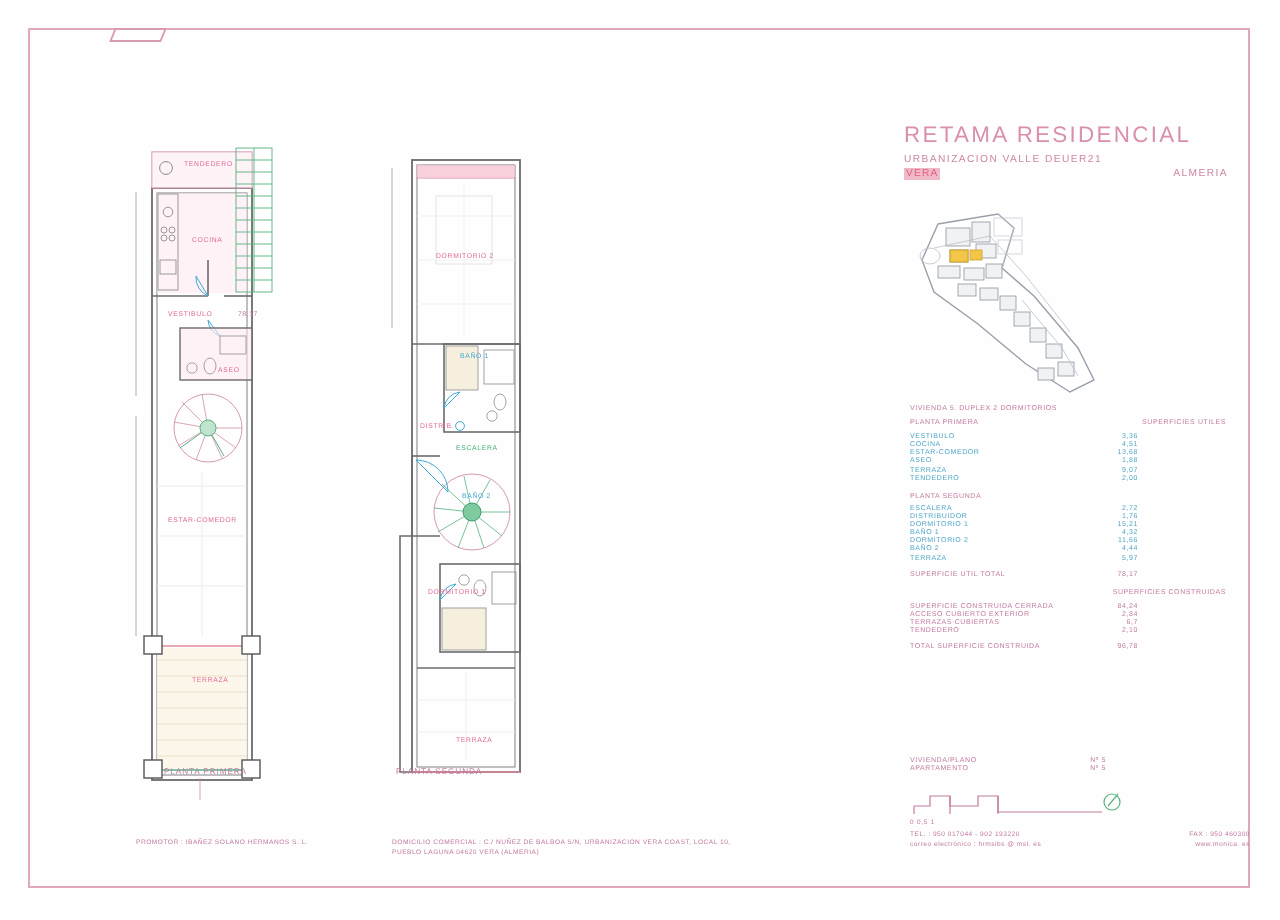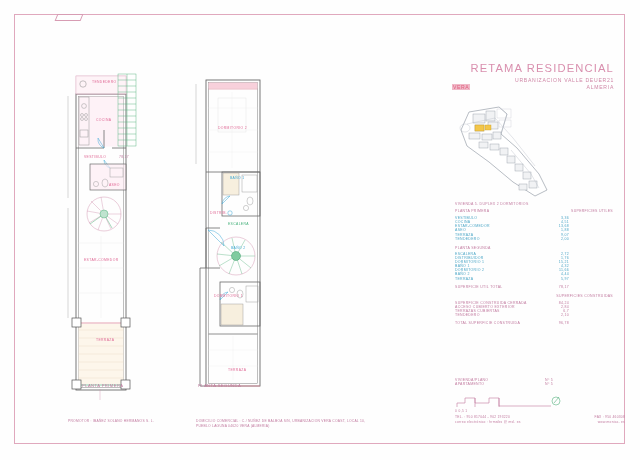--- a/index.html
+++ b/index.html
@@ -16,21 +16,21 @@
              border:1px solid #d79cb3;transform:skewX(-22deg);box-sizing:border-box;}
 
   
   .plan{position:absolute;}
   .plan svg{display:block;overflow:visible;}
 
   .plan-caption{position:absolute;font-size:4.1px;letter-spacing:.45px;
                 color:#c27ba0;white-space:nowrap;}
 
   
-  .title-block{position:absolute;left:452px;top:62px;width:162px;text-align:right;}
+  .title-block{position:absolute;left:452px;top:62px;width:162px;}
   .tb-title{font-size:11.2px;letter-spacing:1.15px;color:#d98fae;
             white-space:nowrap;font-weight:400;}
   .tb-sub{font-size:5.1px;letter-spacing:.72px;color:#cf86a6;margin-top:2.5px;
           white-space:nowrap;}
   .tb-sub-row{display:flex;justify-content:space-between;margin-top:1.5px;}
   .tb-strike{font-size:5.1px;letter-spacing:.6px;color:#e0607f;
              background:#f0b9c8;padding:0 1px;}
   .tb-right{font-size:5.1px;letter-spacing:.72px;color:#cf86a6;}
 
   

